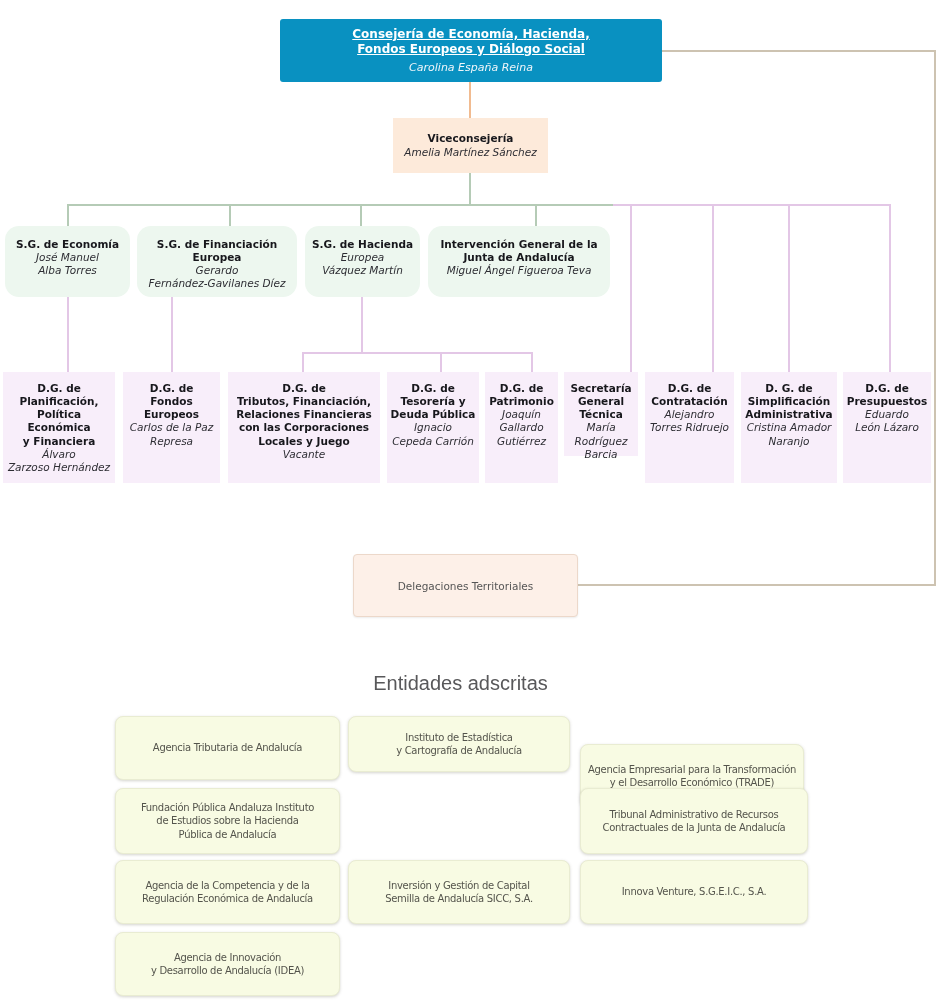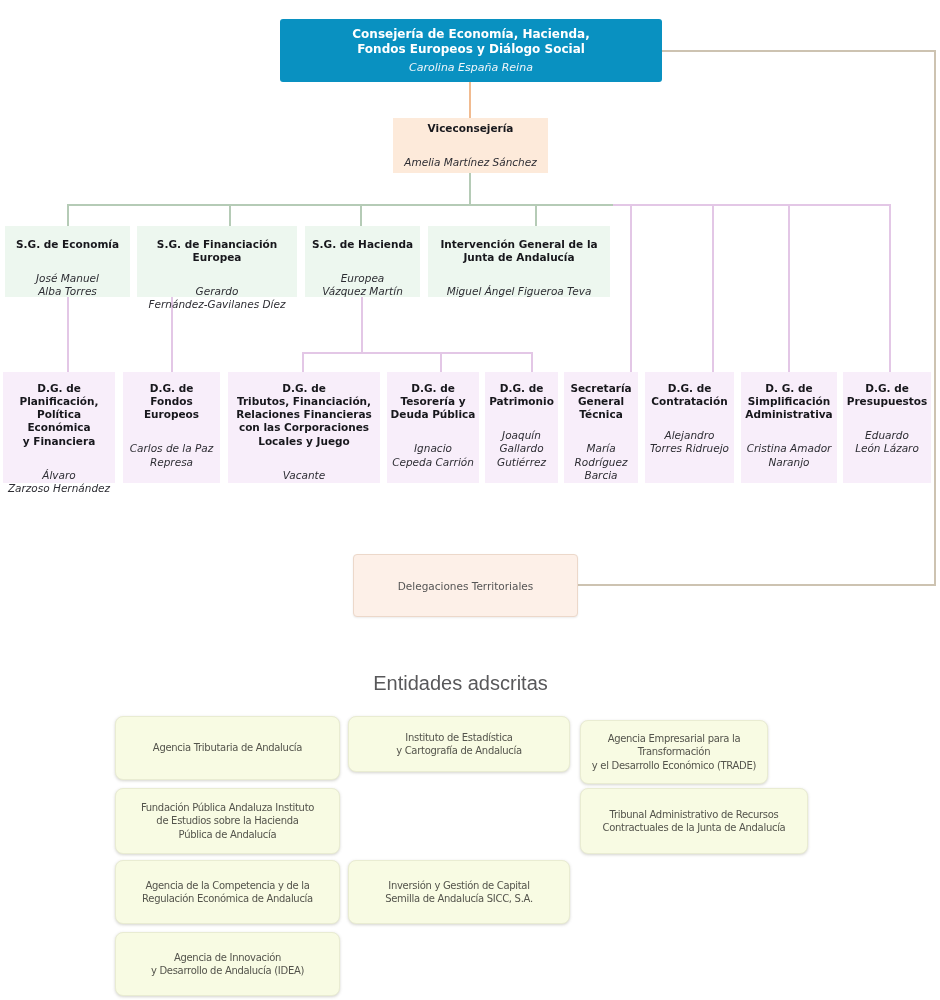--- a/index.html
+++ b/index.html
@@ -7,26 +7,26 @@
          font-family:"DejaVu Sans",sans-serif;overflow:hidden;}
   
   .ln{position:absolute;}
   .ln.tan{background:#cdc3b1;}
   .ln.orange{background:#f1bb90;}
   .ln.green{background:#b5cbb6;}
   .ln.purple{background:#e3c7e6;}
   
   .node{position:absolute;box-sizing:border-box;text-align:center;}
   .node .t{font-weight:bold;font-size:10.5px;line-height:1.25;color:#17171c;white-space:pre-line;}
-  .node .nm{font-style:italic;font-size:10.5px;line-height:1.25;color:#2d2d33;margin-top:21px;white-space:pre-line;}
+  .node .nm{font-style:italic;font-size:10.5px;line-height:1.25;color:#2d2d33;margin-top:0;white-space:pre-line;}
   .root{background:#0991c1;border-radius:3px;display:flex;flex-direction:column;justify-content:center;}
-  .root .t{color:#ffffff;font-size:12px;}
+  .root .t{color:#ffffff;font-size:12px;text-decoration:underline;}
   .root .nm{color:#f0f6fa;font-size:11px;margin-top:4px;}
   .vice{background:#fdeada;display:flex;flex-direction:column;justify-content:center;}
-  .sg{background:#edf7ef;padding:12px 3px 0 3px;}
+  .sg{background:#edf7ef;padding:12px 3px 0 3px;border-radius:14px;}
   .dg{background:#f8eefa;padding:10px 2px 0 2px;}
   .deleg{background:#fdf0e8;border:1px solid #ecd8ca;border-radius:4px;
          box-shadow:0 1px 2px rgba(0,0,0,.08);
          display:flex;align-items:center;justify-content:center;
          font-size:10.5px;color:#555555;}
   .entities-title{position:absolute;text-align:center;
          font-family:"Liberation Sans",sans-serif;font-size:20px;color:#58585a;}
   .entity{position:absolute;box-sizing:border-box;background:#f8fbe3;border:1px solid #e9ecd2;
          border-radius:8px;box-shadow:0 1px 3px rgba(100,100,80,.28);
          display:flex;align-items:center;justify-content:center;text-align:center;
@@ -128,21 +128,21 @@
     <div class="nm">Ignacio
 Cepeda Carrión</div>
   </div>
   <div class="node dg" style="left:485px;top:372px;width:73px;height:111px">
     <div class="t">D.G. de
 Patrimonio</div>
     <div class="nm">Joaquín
 Gallardo
 Gutiérrez</div>
   </div>
-  <div class="node dg" style="left:564px;top:372px;width:74px;height:111px">
+  <div class="node dg" style="left:564px;top:372px;width:74px;height:84px">
     <div class="t">Secretaría
 General
 Técnica</div>
     <div class="nm">María
 Rodríguez
 Barcia</div>
   </div>
   <div class="node dg" style="left:645px;top:372px;width:89px;height:111px">
     <div class="t">D.G. de
 Contratación</div>
@@ -165,30 +165,31 @@
 
   <div class="node deleg" style="left:353px;top:554px;width:225px;height:63px">
     <span>Delegaciones Territoriales</span>
   </div>
 
   <div class="entities-title" style="left:115px;top:672px;width:691px">Entidades adscritas</div>
 
   <div class="entity" style="left:115px;top:716px;width:225px;height:64px">Agencia Tributaria de Andalucía</div>
   <div class="entity" style="left:348px;top:716px;width:222px;height:56px">Instituto de Estadística
 y Cartografía de Andalucía</div>
-  <div class="entity" style="left:580px;top:720px;width:188px;height:64px">Agencia Empresarial para la Transformación
+  <div class="entity" style="left:580px;top:744px;width:224px;height:64px">Agencia Empresarial para la Transformación
 y el Desarrollo Económico (TRADE)</div>
 
   <div class="entity" style="left:115px;top:788px;width:225px;height:66px">Fundación Pública Andaluza Instituto
 de Estudios sobre la Hacienda
 Pública de Andalucía</div>
   <div class="entity" style="left:580px;top:788px;width:228px;height:66px">Tribunal Administrativo de Recursos
 Contractuales de la Junta de Andalucía</div>
 
   <div class="entity" style="left:115px;top:860px;width:225px;height:64px">Agencia de la Competencia y de la
 Regulación Económica de Andalucía</div>
   <div class="entity" style="left:348px;top:860px;width:222px;height:64px">Inversión y Gestión de Capital
 Semilla de Andalucía SICC, S.A.</div>
+  <div class="entity" style="left:580px;top:860px;width:228px;height:64px">Innova Venture, S.G.E.I.C., S.A.</div>
 
   <div class="entity" style="left:115px;top:932px;width:225px;height:64px">Agencia de Innovación
 y Desarrollo de Andalucía (IDEA)</div>
 
 </div>
 
 </body></html>

